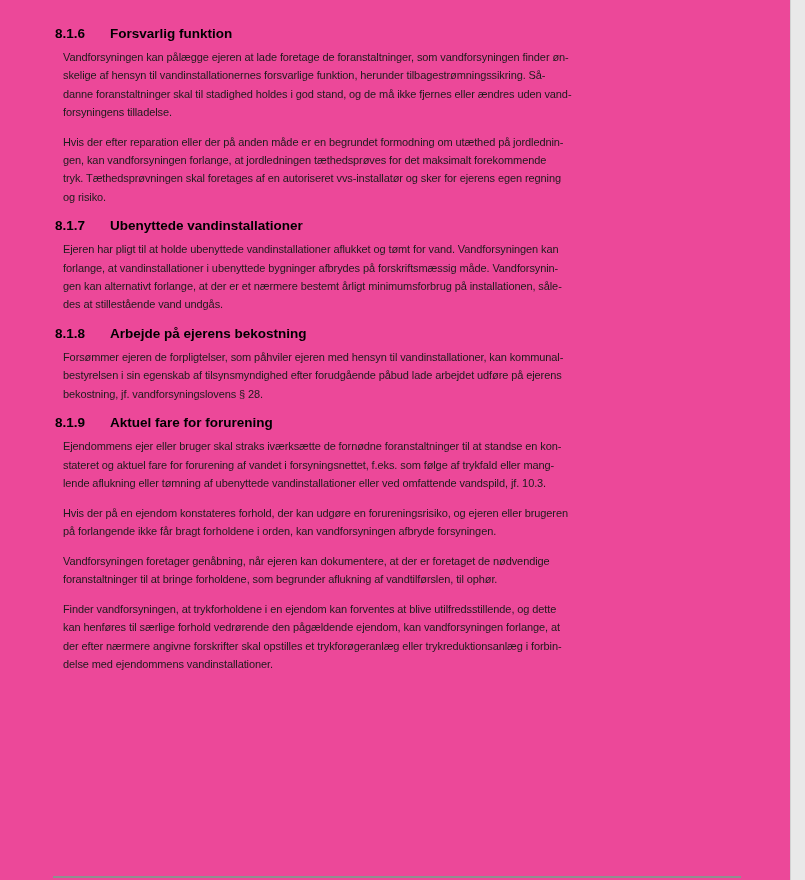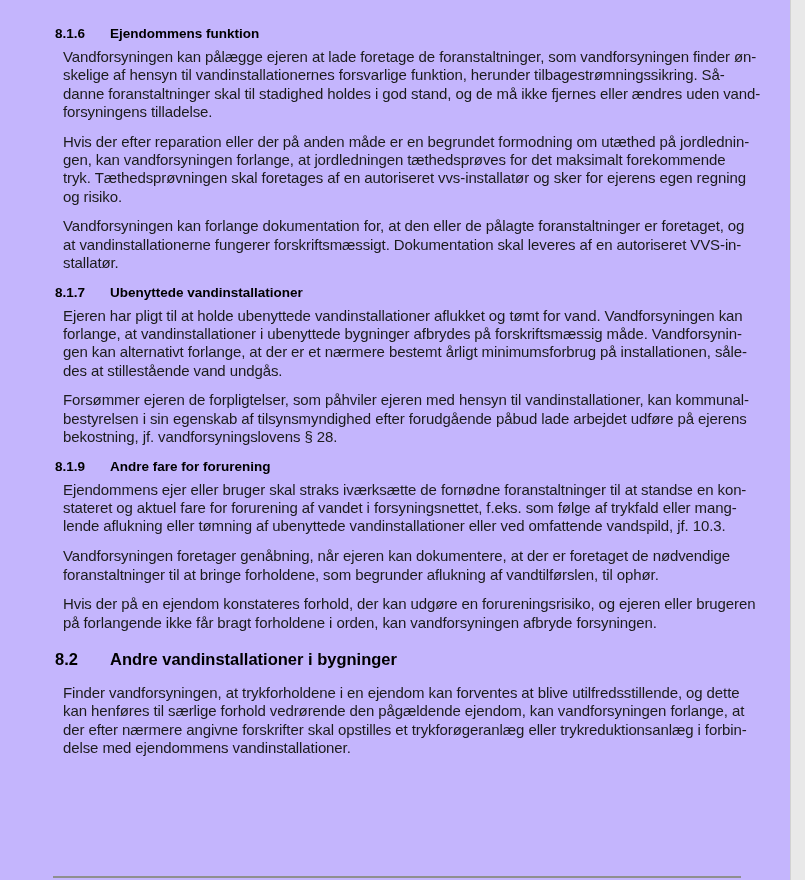--- a/index.html
+++ b/index.html
@@ -11,21 +11,21 @@
     height: 880px;
     background: #ffffff;
     overflow: hidden;
     position: relative;
     font-family: "Liberation Sans", "DejaVu Sans", sans-serif;
   }
   .page {
     position: relative;
     width: 805px;
     height: 880px;
-    background: #c4b5fd;
+    background: #ec4899;
   }
   .content {
     position: absolute;
     left: 0;
     top: 0;
     width: 735px;
     padding: 25px 0 0 55px;
     box-sizing: content-box;
   }
   .h3 {
@@ -51,21 +51,21 @@
   }
   .h3 .num, .h2 .num {
     flex: 0 0 55px;
     width: 55px;
   }
   .h3 .ttl, .h2 .ttl {
     flex: 0 0 auto;
   }
   .para {
     margin: 0 0 11.5px 8px;
-    font-size: 15px;
+    font-size: 11px;
     line-height: 18.3px;
     letter-spacing: -0.1px;
     color: #1b1b1b;
     white-space: pre;
   }
   .gray-strip {
     position: absolute;
     top: 0;
     right: 0;
     width: 14px;
@@ -84,72 +84,67 @@
 </style>
 </head>
 <body>
 
 <div class="page">
   <div class="content">
 
     <div class="section">
       <h3 class="h3">
         <span class="num">8.1.6</span>
-        <span class="ttl">Ejendommens funktion</span>
+        <span class="ttl">Forsvarlig funktion</span>
       </h3>
       <p class="para">Vandforsyningen kan pålægge ejeren at lade foretage de foranstaltninger, som vandforsyningen finder øn-
 skelige af hensyn til vandinstallationernes forsvarlige funktion, herunder tilbagestrømningssikring. Så-
 danne foranstaltninger skal til stadighed holdes i god stand, og de må ikke fjernes eller ændres uden vand-
 forsyningens tilladelse.</p>
       <p class="para">Hvis der efter reparation eller der på anden måde er en begrundet formodning om utæthed på jordlednin-
 gen, kan vandforsyningen forlange, at jordledningen tæthedsprøves for det maksimalt forekommende
 tryk. Tæthedsprøvningen skal foretages af en autoriseret vvs-installatør og sker for ejerens egen regning
 og risiko.</p>
-      <p class="para">Vandforsyningen kan forlange dokumentation for, at den eller de pålagte foranstaltninger er foretaget, og
-at vandinstallationerne fungerer forskriftsmæssigt. Dokumentation skal leveres af en autoriseret VVS-in-
-stallatør.</p>
     </div>
 
     <div class="section">
       <h3 class="h3">
         <span class="num">8.1.7</span>
         <span class="ttl">Ubenyttede vandinstallationer</span>
       </h3>
       <p class="para">Ejeren har pligt til at holde ubenyttede vandinstallationer aflukket og tømt for vand. Vandforsyningen kan
 forlange, at vandinstallationer i ubenyttede bygninger afbrydes på forskriftsmæssig måde. Vandforsynin-
 gen kan alternativt forlange, at der er et nærmere bestemt årligt minimumsforbrug på installationen, såle-
 des at stillestående vand undgås.</p>
     </div>
 
     <div class="section">
+      <h3 class="h3">
+        <span class="num">8.1.8</span>
+        <span class="ttl">Arbejde på ejerens bekostning</span>
+      </h3>
       <p class="para">Forsømmer ejeren de forpligtelser, som påhviler ejeren med hensyn til vandinstallationer, kan kommunal-
 bestyrelsen i sin egenskab af tilsynsmyndighed efter forudgående påbud lade arbejdet udføre på ejerens
 bekostning, jf. vandforsyningslovens § 28.</p>
     </div>
 
     <div class="section">
       <h3 class="h3">
         <span class="num">8.1.9</span>
-        <span class="ttl">Andre fare for forurening</span>
+        <span class="ttl">Aktuel fare for forurening</span>
       </h3>
       <p class="para">Ejendommens ejer eller bruger skal straks iværksætte de fornødne foranstaltninger til at standse en kon-
 stateret og aktuel fare for forurening af vandet i forsyningsnettet, f.eks. som følge af trykfald eller mang-
 lende aflukning eller tømning af ubenyttede vandinstallationer eller ved omfattende vandspild, jf. 10.3.</p>
+      <p class="para">Hvis der på en ejendom konstateres forhold, der kan udgøre en forureningsrisiko, og ejeren eller brugeren
+på forlangende ikke får bragt forholdene i orden, kan vandforsyningen afbryde forsyningen.</p>
       <p class="para">Vandforsyningen foretager genåbning, når ejeren kan dokumentere, at der er foretaget de nødvendige
 foranstaltninger til at bringe forholdene, som begrunder aflukning af vandtilførslen, til ophør.</p>
-      <p class="para">Hvis der på en ejendom konstateres forhold, der kan udgøre en forureningsrisiko, og ejeren eller brugeren
-på forlangende ikke får bragt forholdene i orden, kan vandforsyningen afbryde forsyningen.</p>
     </div>
 
-    <div class="section">
-      <h2 class="h2">
-        <span class="num">8.2</span>
-        <span class="ttl">Andre vandinstallationer i bygninger</span>
-      </h2>
-    </div>
 
     <div class="section">
       <p class="para">Finder vandforsyningen, at trykforholdene i en ejendom kan forventes at blive utilfredsstillende, og dette
 kan henføres til særlige forhold vedrørende den pågældende ejendom, kan vandforsyningen forlange, at
 der efter nærmere angivne forskrifter skal opstilles et trykforøgeranlæg eller trykreduktionsanlæg i forbin-
 delse med ejendommens vandinstallationer.</p>
     </div>
 
   </div>
 

